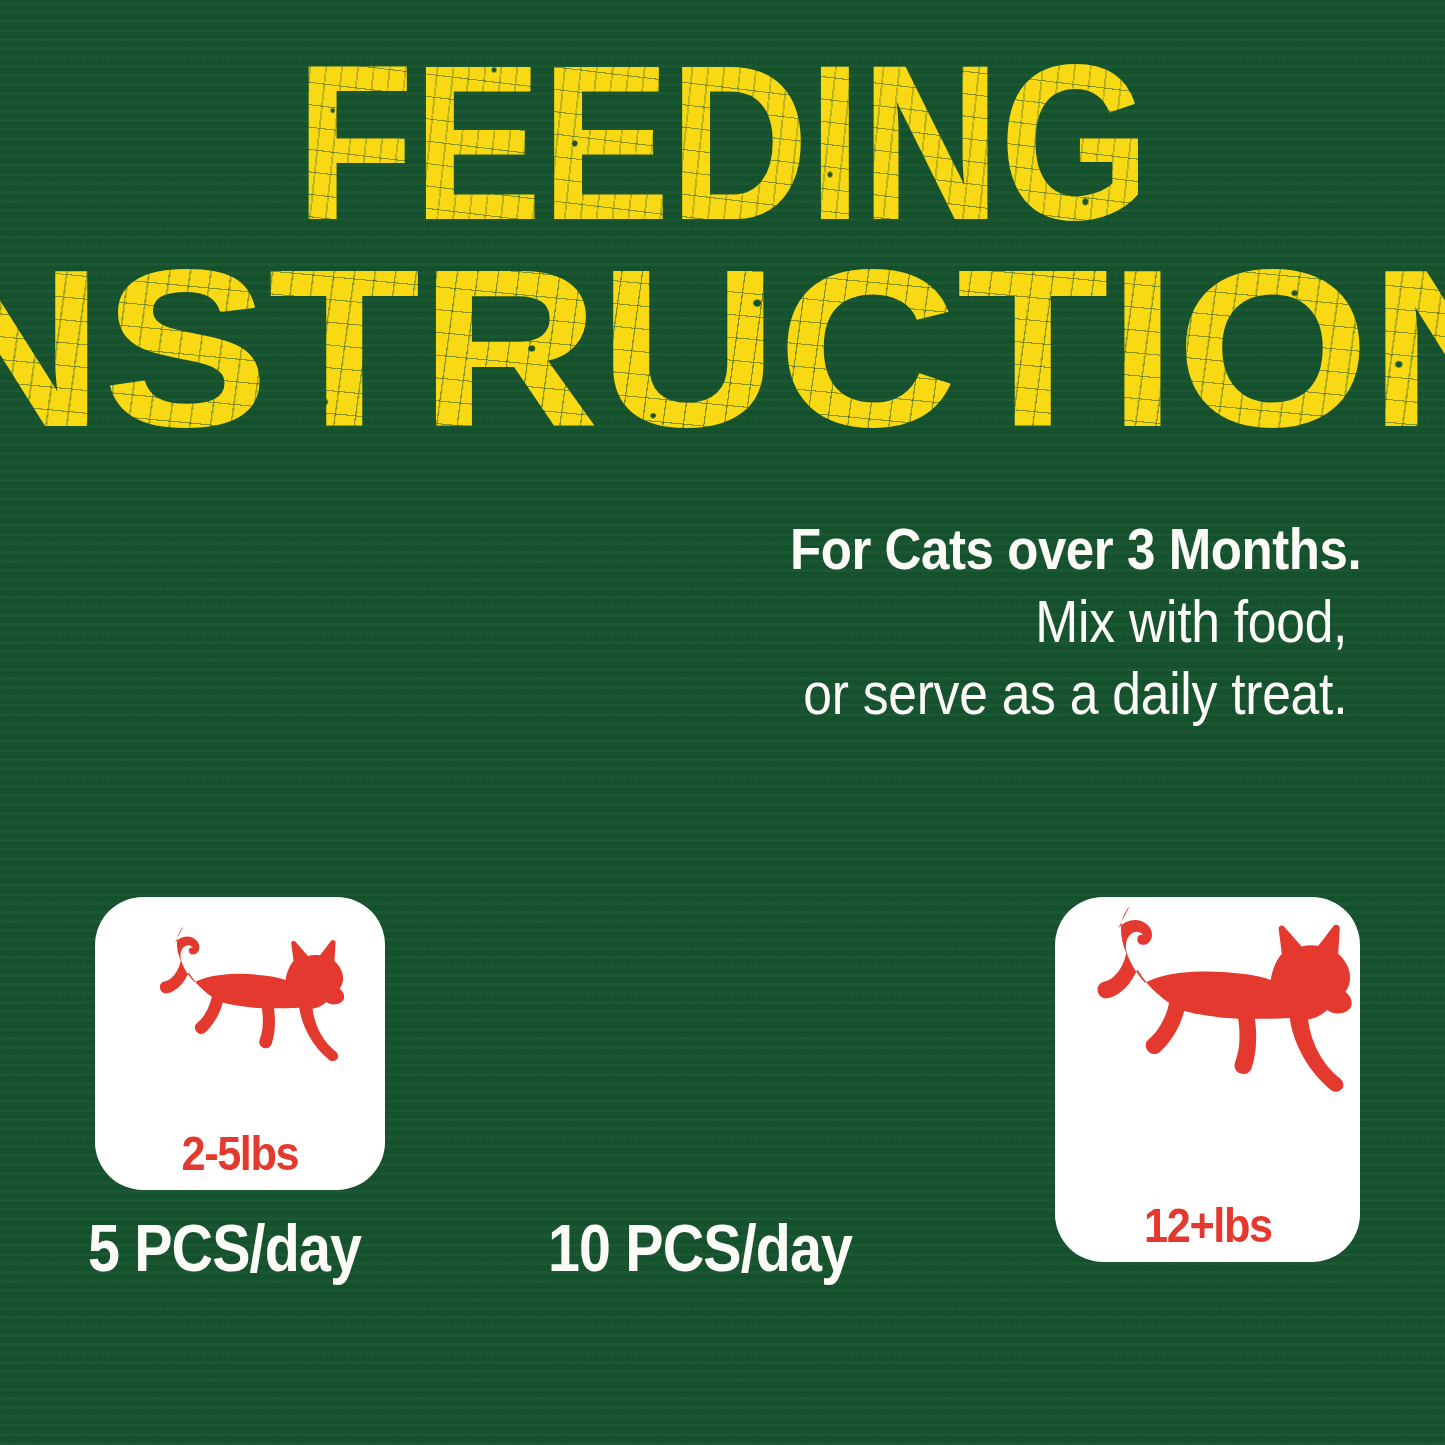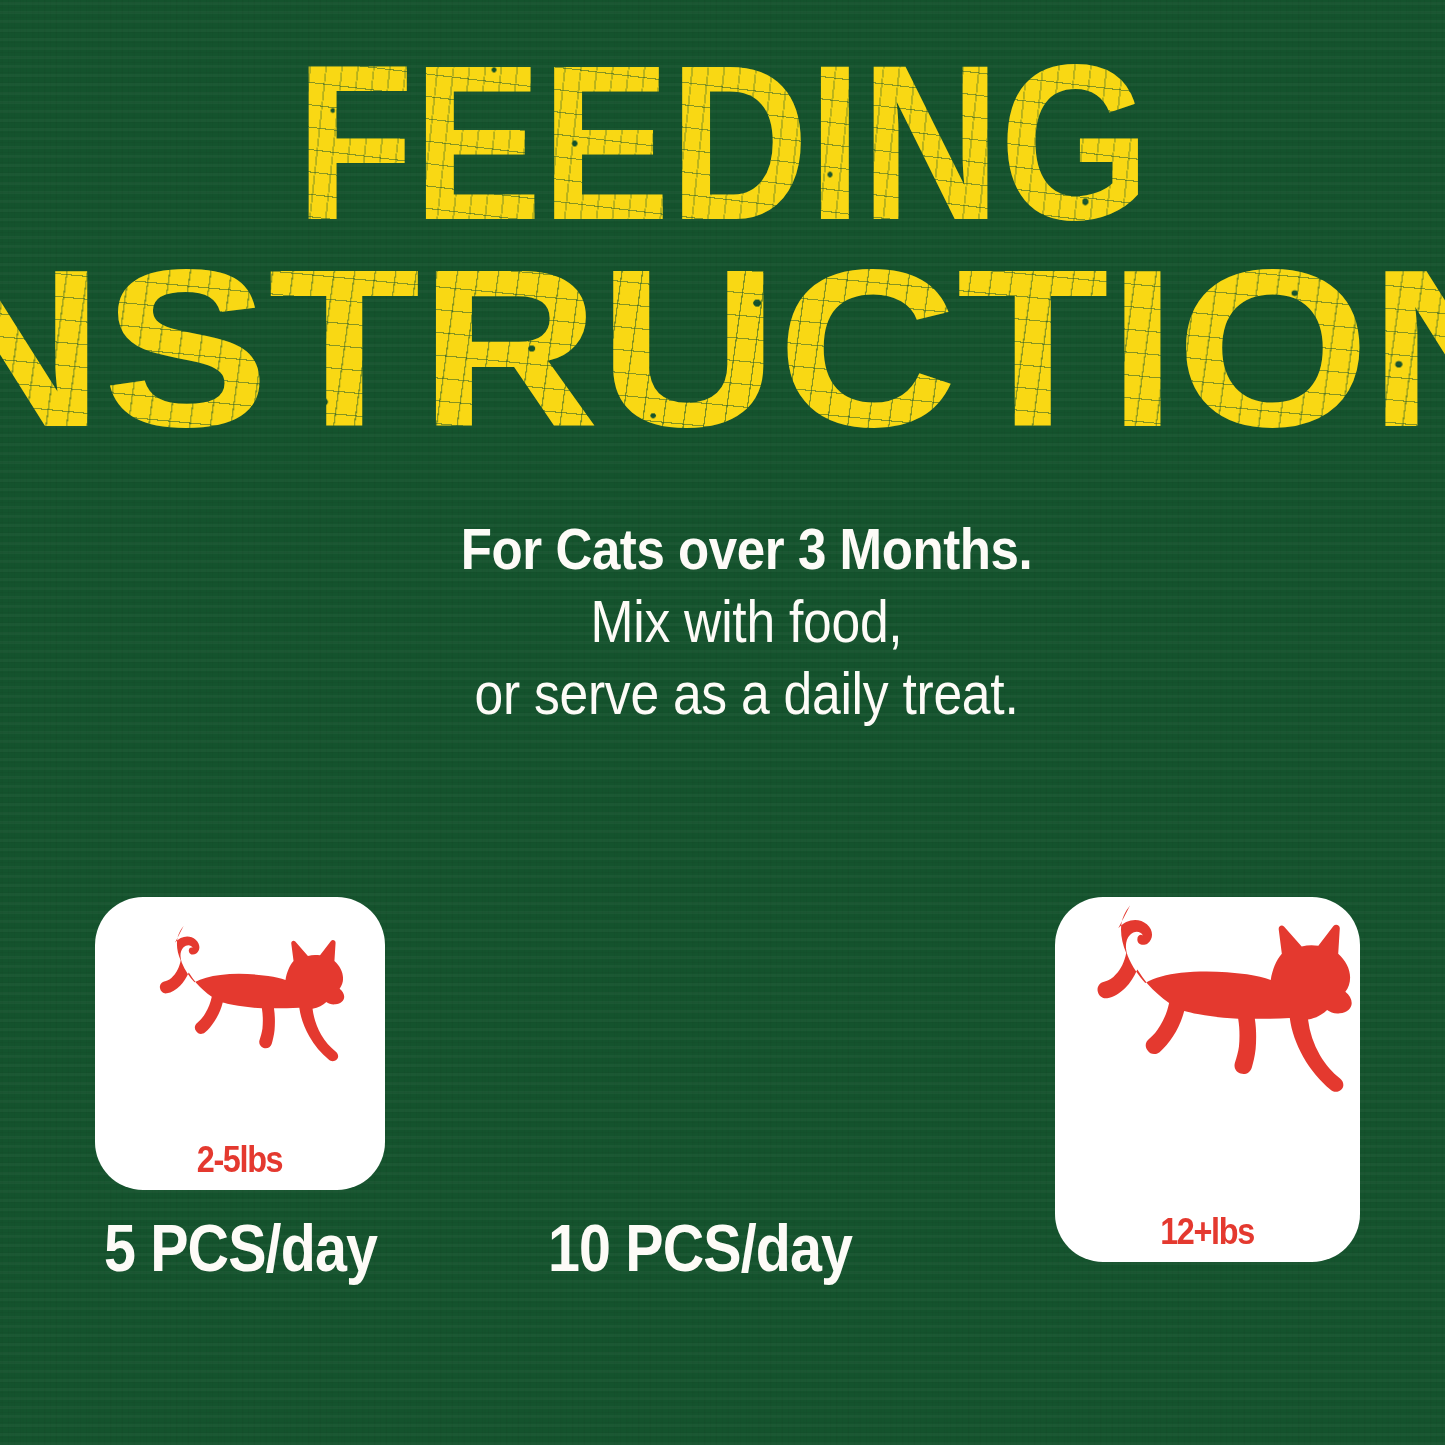--- a/index.html
+++ b/index.html
@@ -98,21 +98,21 @@
       radial-gradient(circle at 95% 36%, transparent 0 2.2px, #000 2.8px),
       repeating-linear-gradient(97deg, #000 0 7px, rgba(0,0,0,.45) 7px 8px, #000 8px 17px),
       repeating-linear-gradient(6deg, #000 0 9px, rgba(0,0,0,.5) 9px 10px, #000 10px 21px);
     -webkit-mask-composite:source-in;
     mask-composite:intersect;
   }
 
   
   .body-copy{
     position:absolute;left:0;right:0;top:520px;
-    text-align:center;z-index:4;
+    text-align:right;z-index:4;
     color:#fdfbf7;
     padding-left:48px;
   }
   .bc-line{
     display:block;white-space:nowrap;
     font-family:"Liberation Sans", sans-serif;
     line-height:1.0;
   }
   .bc-1{font-size:58px;font-weight:bold;transform:scaleX(.88);letter-spacing:-.5px;}
   .bc-2{font-size:60px;font-weight:400;transform:scaleX(.86);margin-top:14px;letter-spacing:-.3px;}
@@ -132,21 +132,21 @@
     position:absolute;left:0;right:0;
     display:flex;align-items:flex-end;justify-content:center;
   }
   .card svg{display:block;overflow:visible;}
   .lbs{
     position:absolute;left:0;right:0;bottom:12px;
     text-align:center;
     color:#e4392f;
     font-family:"Liberation Sans", sans-serif;
     font-weight:bold;
-    font-size:36px;
+    font-size:48px;
     letter-spacing:-1.5px;
     line-height:1;
   }
   .lbs span{display:inline-block;transform:scaleX(.9);}
 
   
   #card-0{left:95px;width:290px;height:293px;}
   #card-1{left:580px;width:290px;height:293px;}
   #card-2{left:1055px;width:305px;height:365px;}
 
@@ -162,21 +162,21 @@
     position:absolute;top:0;
     color:#fdfbf7;
     font-family:"Liberation Sans", sans-serif;
     font-weight:bold;
     font-size:66px;
     line-height:1.1;
     letter-spacing:-1px;
     white-space:nowrap;
   }
   .pcs span{display:inline-block;transform:scaleX(.87);transform-origin:left center;}
-  #pcs-0{left:104px;}
+  #pcs-0{left:88px;}
   #pcs-1{left:548px;}
   #pcs-2{left:1018px;}
 </style>
 </head>
 <body>
 
 <div id="poster">
 
   <div class="headline">
     <span class="hl-line hl-1 grunge">FEEDING</span>

